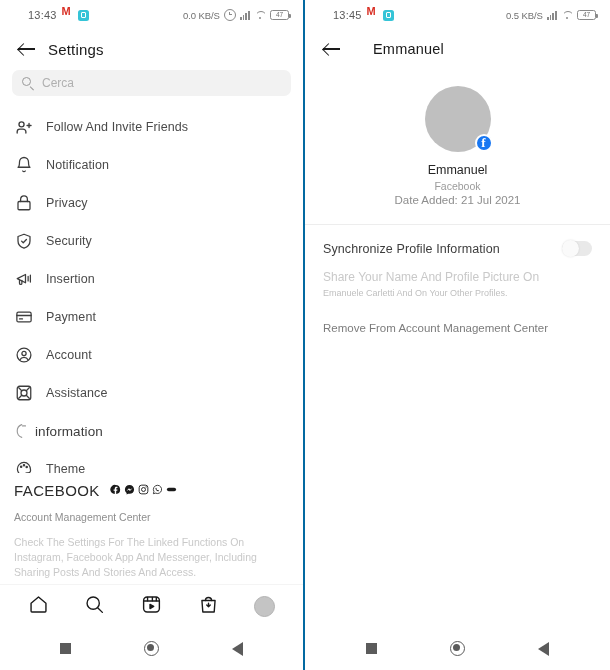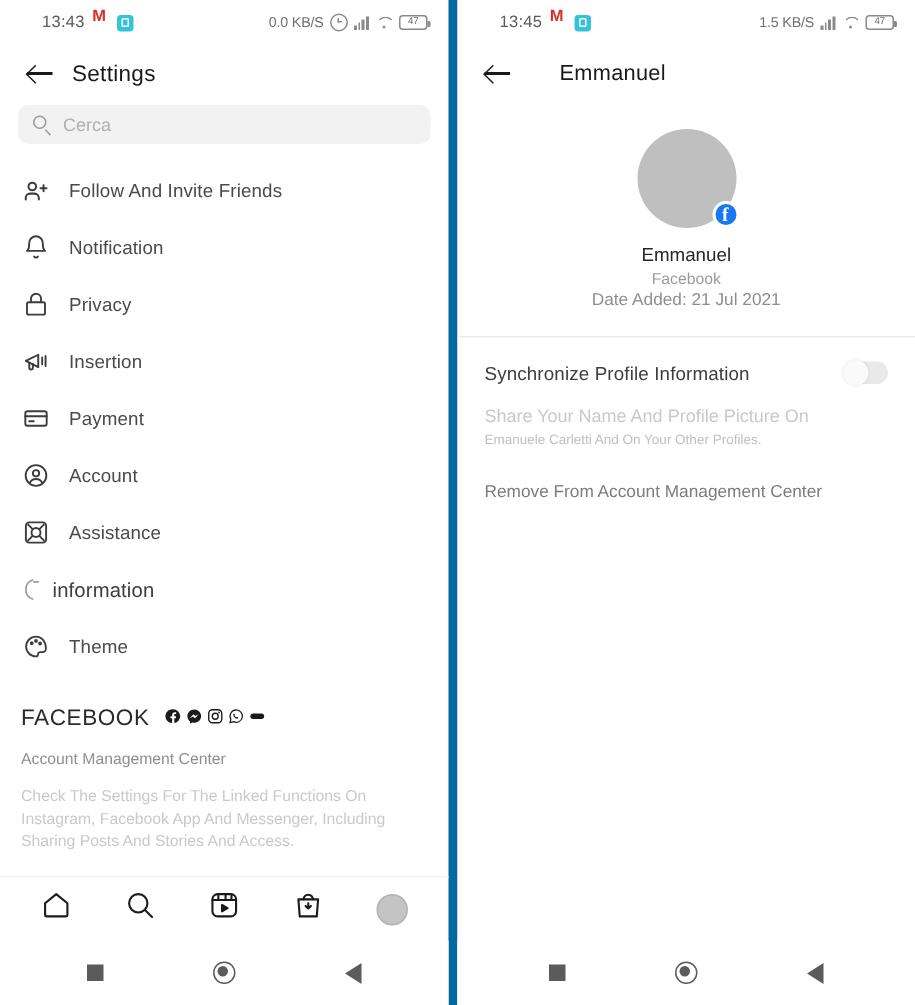--- a/index.html
+++ b/index.html
@@ -21,21 +21,21 @@
   }
   .phone {
     width: 305px;
     height: 670px;
     position: relative;
     background: #ffffff;
     display: flex;
     flex-direction: column;
   }
   .phone.left {
-    border-right: 6px solid #0369a1;
+    border-right: 2px solid #0369a1;
     box-sizing: border-box;
   }
 
   
   .statusbar {
     height: 30px;
     display: flex;
     align-items: center;
     padding: 0 14px;
     font-size: 10.5px;
@@ -561,20 +561,29 @@
       <div class="menu-item">
         <span class="menu-icon">
           <svg width="18" height="18" viewBox="0 0 24 24" fill="none" stroke="#3d3d3d" stroke-width="1.7" stroke-linecap="round" stroke-linejoin="round">
             <rect x="4" y="10" width="16" height="11" rx="1.5"></rect>
             <path d="M7.5 10V7a4.5 4.5 0 0 1 9 0v3"></path>
           </svg>
         </span>
         <span class="menu-label">Privacy</span>
       </div>
 
+      <div class="menu-item">
+        <span class="menu-icon">
+          <svg width="18" height="18" viewBox="0 0 24 24" fill="none" stroke="#3d3d3d" stroke-width="1.7" stroke-linecap="round" stroke-linejoin="round">
+            <path d="M12 3l8 3v6c0 5-3.5 8-8 9.5C7.5 20 4 17 4 12V6z"></path>
+            <path d="M8.8 12.2l2.2 2.2 4.2-4.4"></path>
+          </svg>
+        </span>
+        <span class="menu-label">Security</span>
+      </div>
 
       <div class="menu-item">
         <span class="menu-icon">
           <svg width="18" height="18" viewBox="0 0 24 24" fill="none" stroke="#3d3d3d" stroke-width="1.7" stroke-linecap="round" stroke-linejoin="round">
             <path d="M3 11.5l11-5.5v11l-11-5.5z"></path>
             <path d="M6 13v4.5a1.6 1.6 0 0 0 3.2 0V14"></path>
             <path d="M17.5 8.5v6M20.5 7v9"></path>
           </svg>
         </span>
         <span class="menu-label">Insertion</span>
@@ -726,21 +735,21 @@
   <div class="phone right">
 
     <div class="statusbar">
       <div class="sb-left">
         <span class="sb-time">13:45</span>
         <span class="ic-gmail"></span>
         <span class="ic-app"></span>
       </div>
       <div class="sb-spacer"></div>
       <div class="sb-right">
-        <span class="sb-net">1.5 KB/S</span>
+        <span class="sb-net">0.5 KB/S</span>
         <span class="ic-signal">
             <i></i>
             <i></i>
             <i></i>
             <i></i>
           </span>
         <span class="ic-wifi"></span>
         <span class="ic-batt">
           <span class="batt-num">47</span>
         </span>

